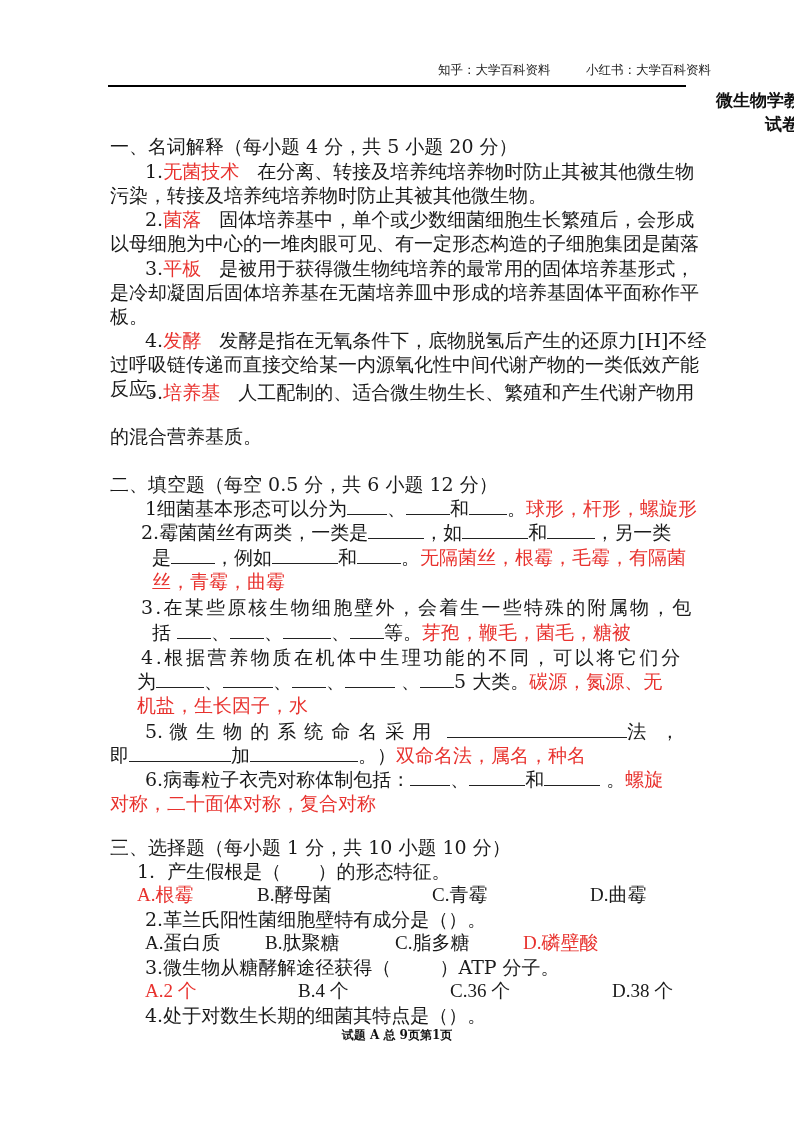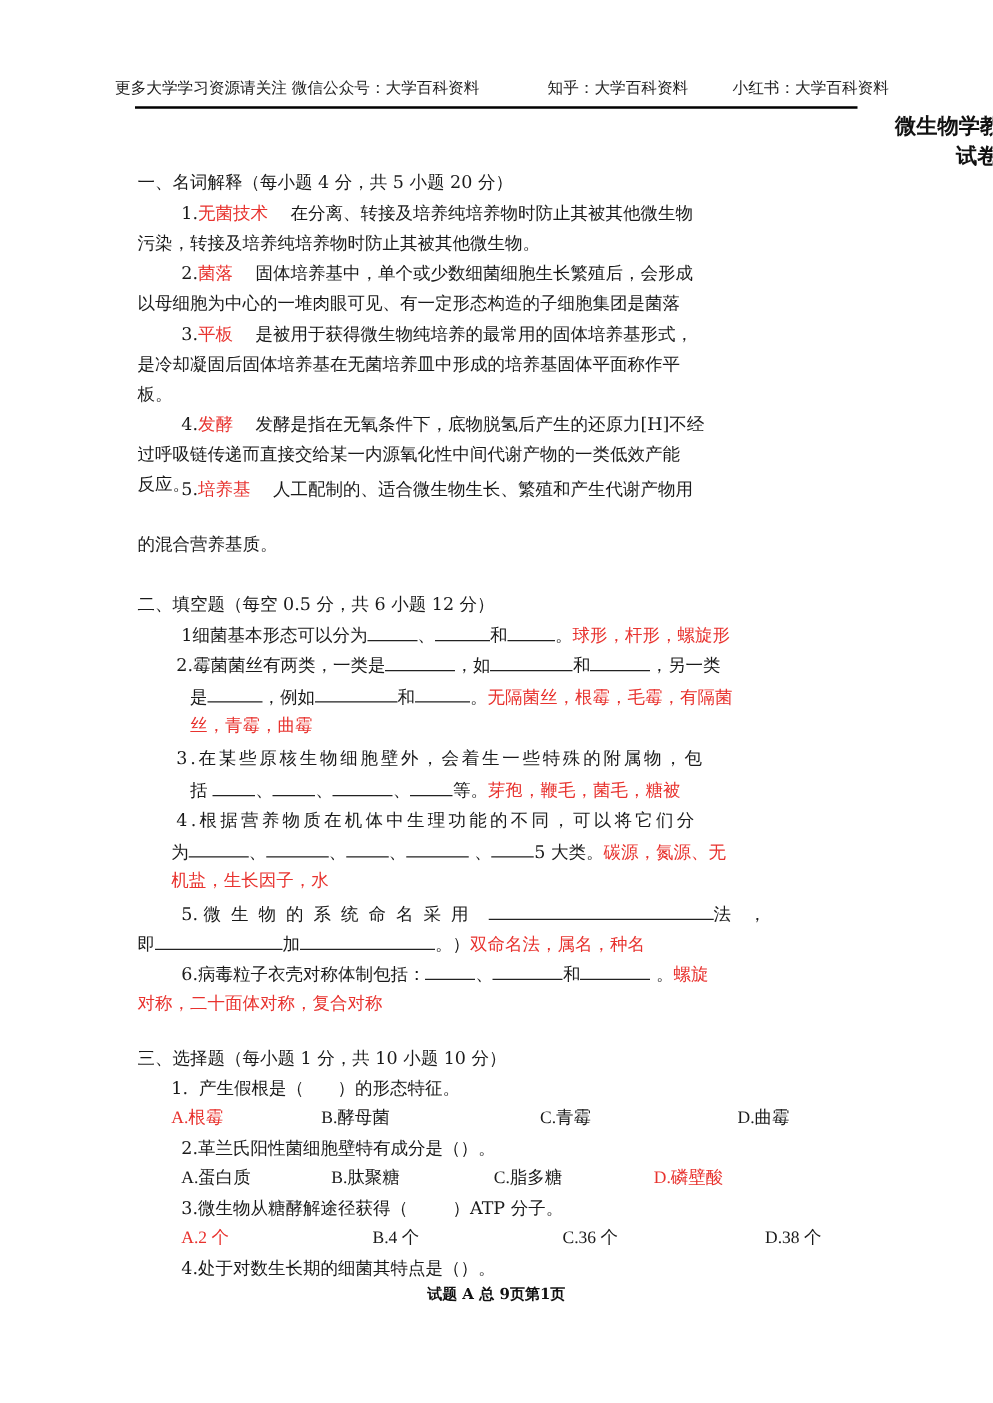--- a/index.html
+++ b/index.html
@@ -39,21 +39,21 @@
       left: 0;
       width: 794px;
       text-align: right;
       font-weight: bold;
       font-size: 17px;
       color: #111;
       padding-left: 24px;
     }
     .line {
       position: absolute;
-      font-size: 14px;
+      font-size: 19px;
       line-height: 24px;
       white-space: nowrap;
       color: #1a1a1a;
     }
     .red { color: #e8322e; }
     .blank {
       display: inline-block;
       border-bottom: 1px solid #222;
       height: 16px;
       vertical-align: baseline;
@@ -71,21 +71,20 @@
       font-size: 12px;
       font-weight: bold;
       color: #111;
     }
     .opt { position: absolute; font-family: Liberation Serif, serif; }
   </style>
 </head>
 <body>
 
 <div class="header-bar">
-  <span style="left:0">更多大学学习资源请关注 微信公众号：大学百科资料</span>
   <span style="left:346px">知乎：大学百科资料</span>
   <span style="left:494px">小红书：大学百科资料</span>
 </div>
 <div class="header-rule"></div>
 
 <div class="doc-title" style="top:89px">微生物学教程</div>
 <div class="doc-title" style="top:113px">试卷 A</div>
 
 <div class="line" style="left:110px;top:134px">一、名词解释（每小题 4 分，共 5 小题 20 分）</div>
 

